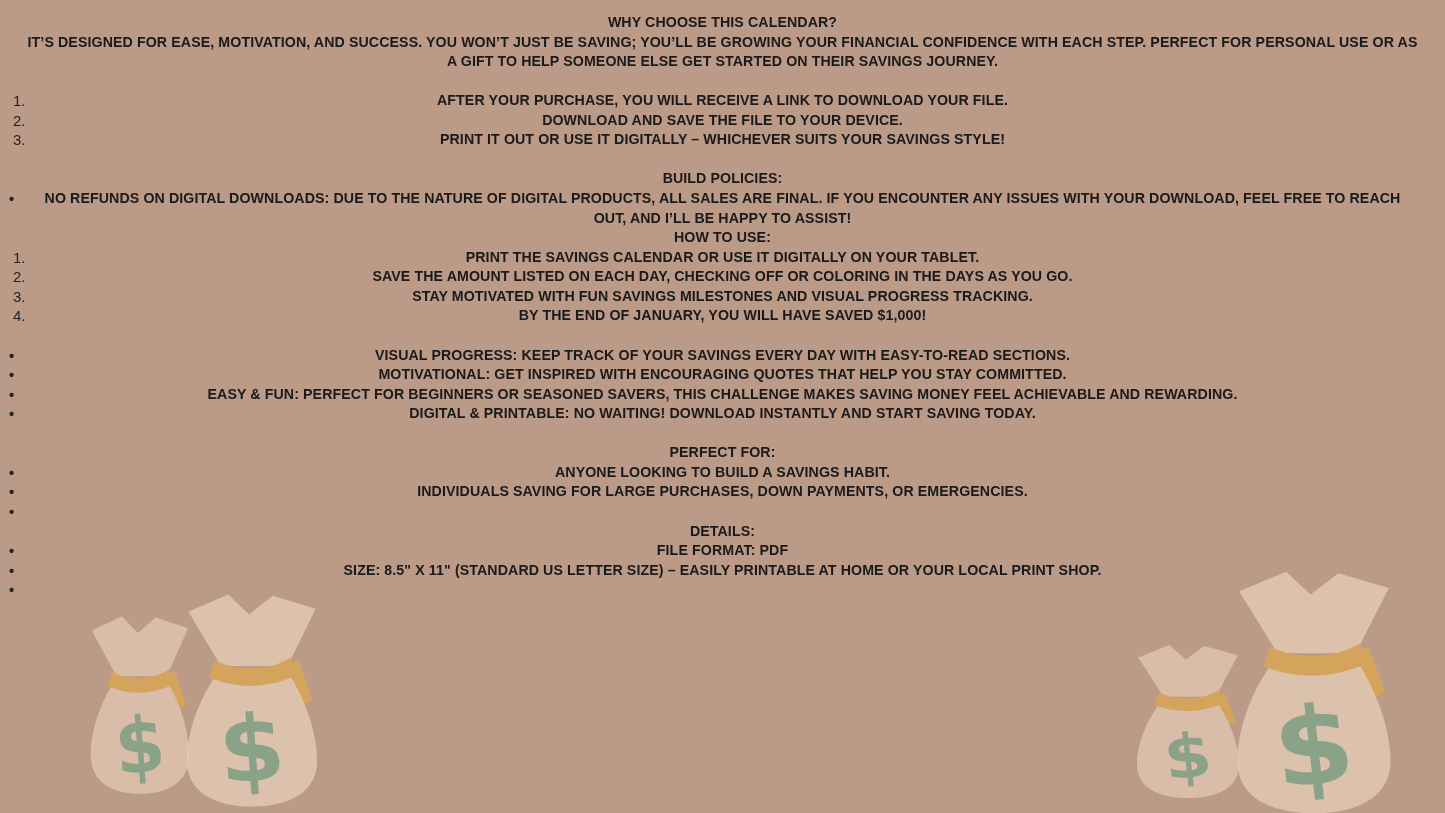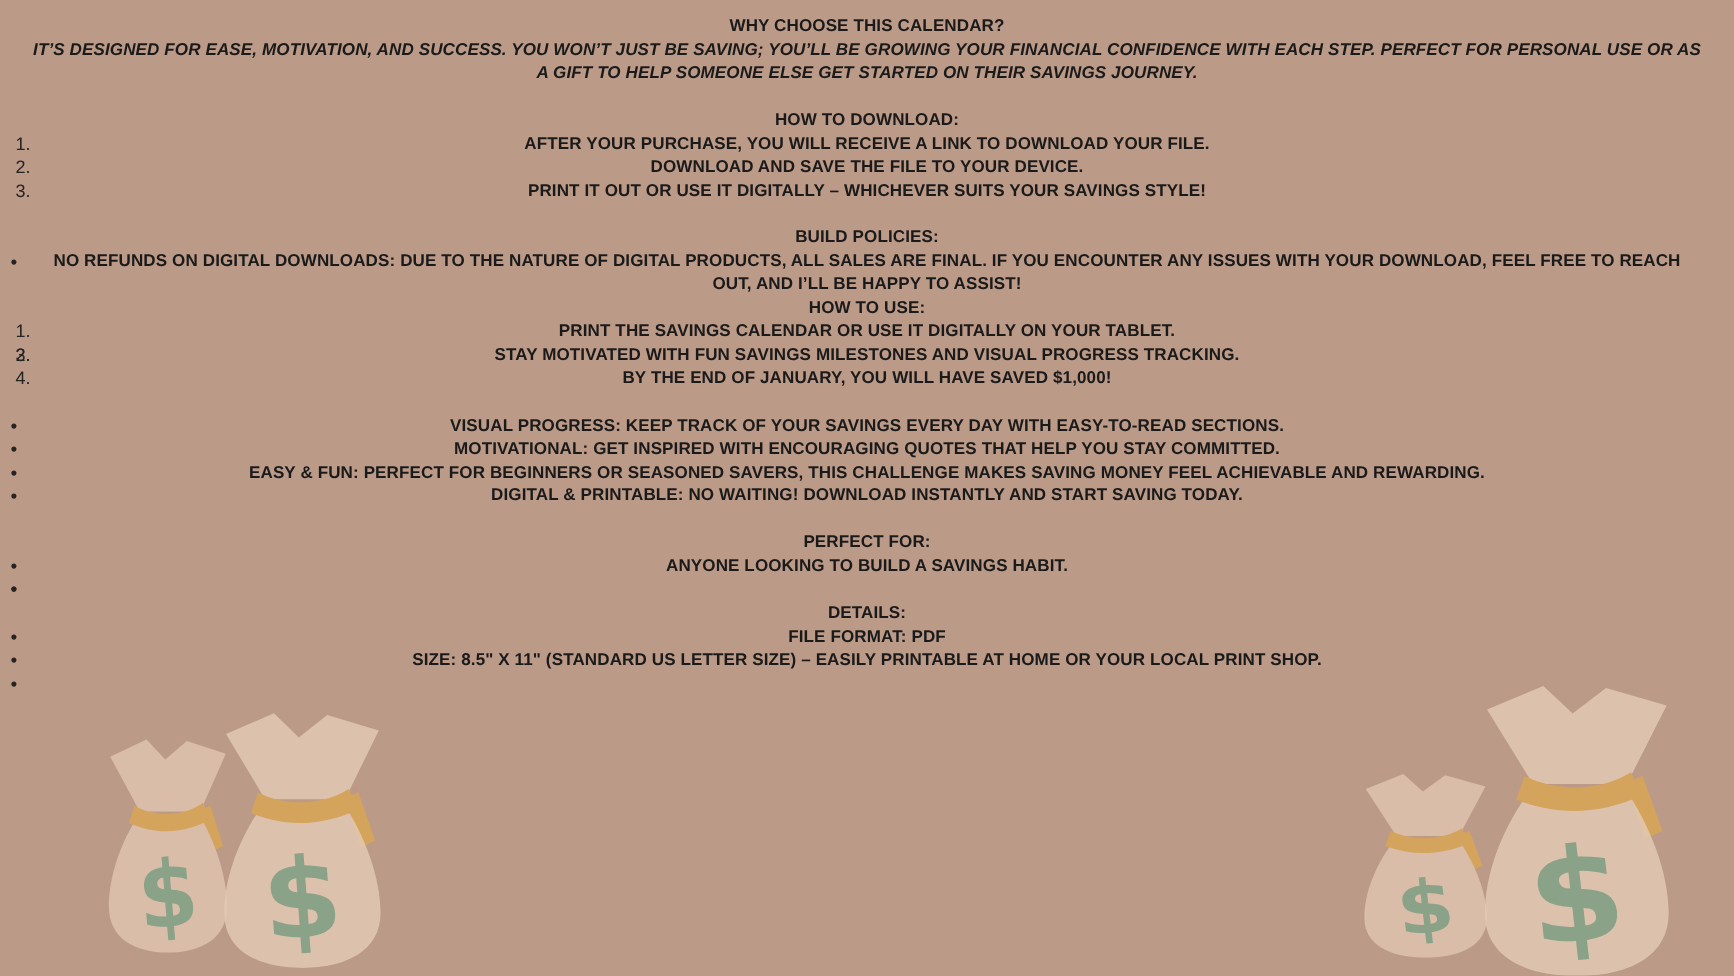--- a/index.html
+++ b/index.html
@@ -25,21 +25,21 @@
     z-index:2;
   }
   .line, .para, .item{
     font-size:14.2px;
     font-weight:bold;
     line-height:19.56px;
     text-align:center;
     letter-spacing:0.1px;
   }
   .heading{padding:0 32px;}
-  .para{padding:0 22px;font-style:italic;}
+  .para{padding:0 22px;}
   .item{position:relative;padding:0 32px;}
   .marker{
     position:absolute;
     top:0;
     font-weight:400;
     color:#242424;
   }
   .marker.num{left:13px;font-size:15px;letter-spacing:0;}
   .marker.bullet{left:9px;font-size:15px;font-weight:700;}
   .spacer{height:19.56px;}
@@ -101,40 +101,39 @@
   <svg viewBox="0 0 200 300" preserveAspectRatio="none">
     <use href="#bag-shape-front"></use>
     <text class="dollar" x="100" y="262" font-size="132" text-anchor="middle" transform="rotate(-6 100 220)">$</text>
   </svg>
 </div>
 
 <div id="content">
     <div class="line heading">WHY CHOOSE THIS CALENDAR?</div>
     <div class="para">IT’S DESIGNED FOR EASE, MOTIVATION, AND SUCCESS. YOU WON’T JUST BE SAVING; YOU’LL BE GROWING YOUR FINANCIAL CONFIDENCE WITH EACH STEP. PERFECT FOR PERSONAL USE OR AS A GIFT TO HELP SOMEONE ELSE GET STARTED ON THEIR SAVINGS JOURNEY.</div>
     <div class="spacer"></div>
-    <div class="line heading">HOW TO DOWNLOAD:</div>
     <div class="item"><span class="marker num">1.</span><span>AFTER YOUR PURCHASE, YOU WILL RECEIVE A LINK TO DOWNLOAD YOUR FILE.</span></div>
     <div class="item"><span class="marker num">2.</span><span>DOWNLOAD AND SAVE THE FILE TO YOUR DEVICE.</span></div>
     <div class="item"><span class="marker num">3.</span><span>PRINT IT OUT OR USE IT DIGITALLY – WHICHEVER SUITS YOUR SAVINGS STYLE!</span></div>
     <div class="spacer"></div>
     <div class="line heading">BUILD POLICIES:</div>
     <div class="item"><span class="marker bullet">•</span><span>NO REFUNDS ON DIGITAL DOWNLOADS: DUE TO THE NATURE OF DIGITAL PRODUCTS, ALL SALES ARE FINAL. IF YOU ENCOUNTER ANY ISSUES WITH YOUR DOWNLOAD, FEEL FREE TO REACH OUT, AND I’LL BE HAPPY TO ASSIST!</span></div>
     <div class="line heading">HOW TO USE:</div>
     <div class="item"><span class="marker num">1.</span><span>PRINT THE SAVINGS CALENDAR OR USE IT DIGITALLY ON YOUR TABLET.</span></div>
-    <div class="item"><span class="marker num">2.</span></div>
+    <div class="item"><span class="marker num">2.</span><span>SAVE THE AMOUNT LISTED ON EACH DAY, CHECKING OFF OR COLORING IN THE DAYS AS YOU GO.</span></div>
     <div class="item"><span class="marker num">3.</span><span>STAY MOTIVATED WITH FUN SAVINGS MILESTONES AND VISUAL PROGRESS TRACKING.</span></div>
     <div class="item"><span class="marker num">4.</span><span>BY THE END OF JANUARY, YOU WILL HAVE SAVED $1,000!</span></div>
     <div class="spacer"></div>
     <div class="item"><span class="marker bullet">•</span><span>VISUAL PROGRESS: KEEP TRACK OF YOUR SAVINGS EVERY DAY WITH EASY-TO-READ SECTIONS.</span></div>
     <div class="item"><span class="marker bullet">•</span><span>MOTIVATIONAL: GET INSPIRED WITH ENCOURAGING QUOTES THAT HELP YOU STAY COMMITTED.</span></div>
     <div class="item"><span class="marker bullet">•</span><span>EASY &amp; FUN: PERFECT FOR BEGINNERS OR SEASONED SAVERS, THIS CHALLENGE MAKES SAVING MONEY FEEL ACHIEVABLE AND REWARDING.</span></div>
     <div class="item"><span class="marker bullet">•</span><span>DIGITAL &amp; PRINTABLE: NO WAITING! DOWNLOAD INSTANTLY AND START SAVING TODAY.</span></div>
     <div class="spacer"></div>
     <div class="line heading">PERFECT FOR:</div>
     <div class="item"><span class="marker bullet">•</span><span>ANYONE LOOKING TO BUILD A SAVINGS HABIT.</span></div>
-    <div class="item"><span class="marker bullet">•</span></div>
+    <div class="item"><span class="marker bullet">•</span><span>INDIVIDUALS SAVING FOR LARGE PURCHASES, DOWN PAYMENTS, OR EMERGENCIES.</span></div>
     <div class="item"><span class="marker bullet">•</span></div>
     <div class="spacer"></div>
     <div class="line heading">DETAILS:</div>
     <div class="item"><span class="marker bullet">•</span><span>FILE FORMAT: PDF</span></div>
     <div class="item"><span class="marker bullet">•</span><span>SIZE: 8.5" X 11" (STANDARD US LETTER SIZE) – EASILY PRINTABLE AT HOME OR YOUR LOCAL PRINT SHOP.</span></div>
     <div class="item"><span class="marker bullet">•</span></div>
   </div>
 
 </body></html>

